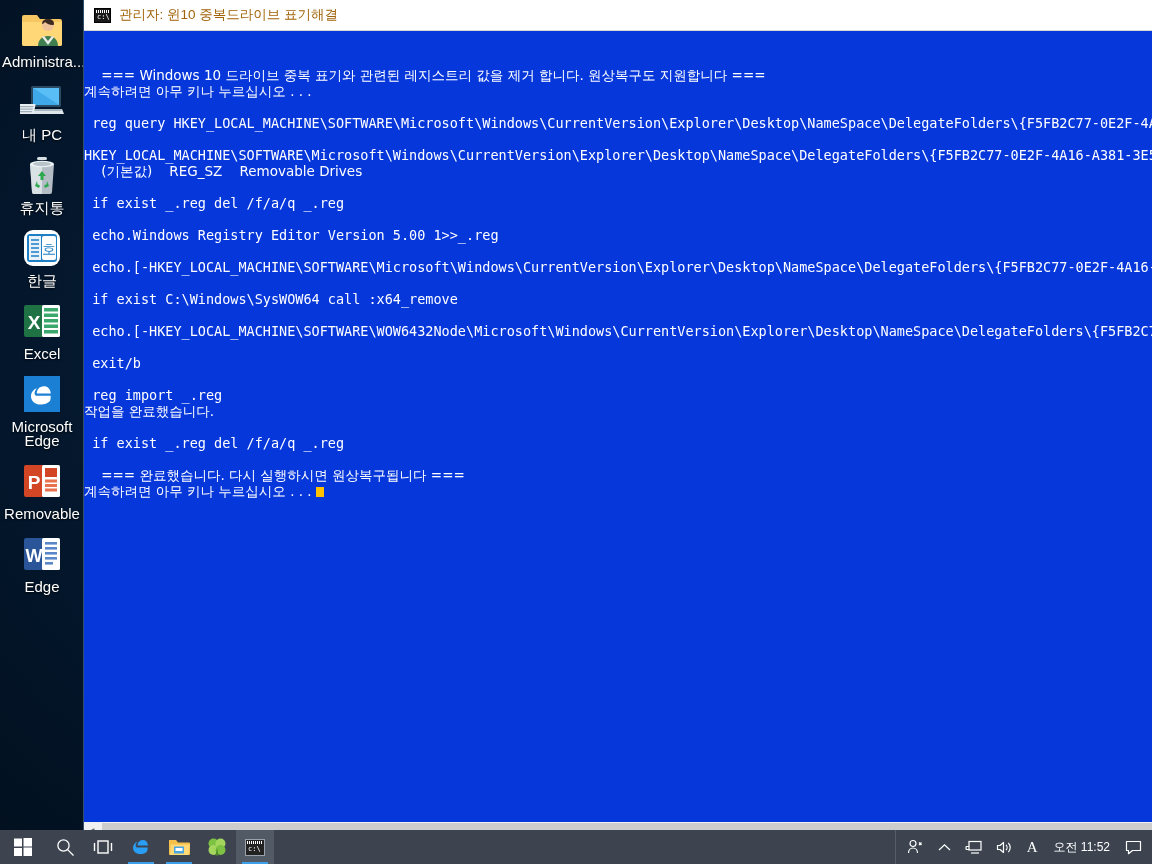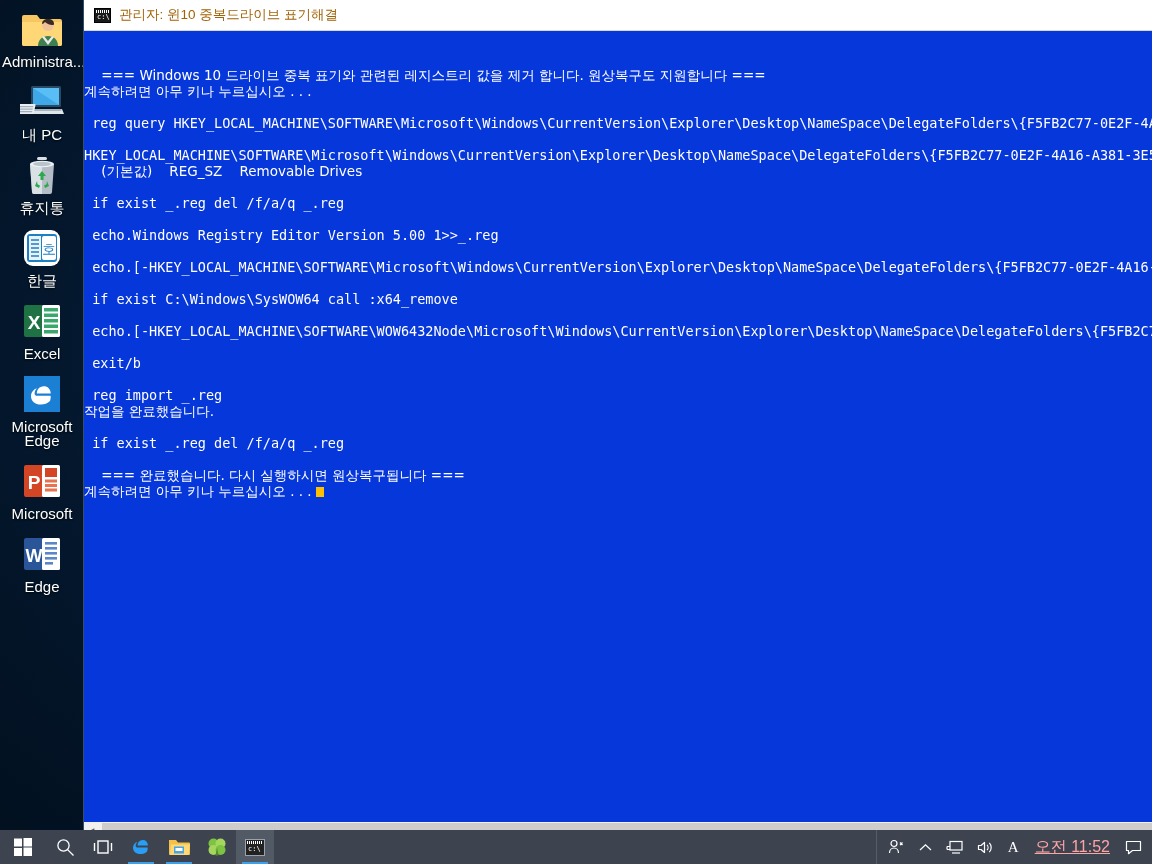--- a/index.html
+++ b/index.html
@@ -178,22 +178,22 @@
     padding-left: 4px;
   }
   .tray-item {
     height: 34px;
     display: flex; align-items: center; justify-content: center;
     padding: 0 7px;
     color: #ffffff;
     font-size: 12px;
   }
   #tray-clock {
-    font-size: 16px; color: #fca5a5;
-    padding: 0 9px; white-space: nowrap; text-decoration: underline;
+    font-size: 12px; color: #ffffff;
+    padding: 0 9px; white-space: nowrap;
   }
   #tray-action-center { padding: 0 10px 0 6px; }
 
   svg { display: block; }
 </style>
 </head>
 <body>
 
 <div id="desktop-icons">
 
@@ -299,21 +299,21 @@
         <text x="11" y="26" font-family="Liberation Sans, sans-serif" font-size="19" font-weight="bold" fill="#ffffff" text-anchor="middle">P</text>
         <rect x="19" y="2" width="18" height="32" rx="1.5" fill="#ffffff"></rect>
         <rect x="22" y="5" width="12" height="9" fill="#d24625"></rect>
         <g fill="#e8714f">
           <rect x="22" y="16.5" width="12" height="3"></rect>
           <rect x="22" y="21" width="12" height="3"></rect>
           <rect x="22" y="25.5" width="12" height="3"></rect>
         </g>
       </svg>
     </span>
-    <span class="lbl">Microsoft</span>
+    <span class="lbl">Removable</span>
   </div>
 
   <div class="desk-icon">
     <span class="glyph">
       <svg width="38" height="36" viewBox="0 0 38 36">
         <rect x="1" y="2" width="20" height="32" rx="2" fill="#2a5699"></rect>
         <text x="11" y="26" font-family="Liberation Sans, sans-serif" font-size="18" font-weight="bold" fill="#ffffff" text-anchor="middle">W</text>
         <rect x="19" y="2" width="18" height="32" rx="1.5" fill="#ffffff"></rect>
         <g fill="#5b87c9">
           <rect x="22" y="6" width="12" height="2.6"></rect>

